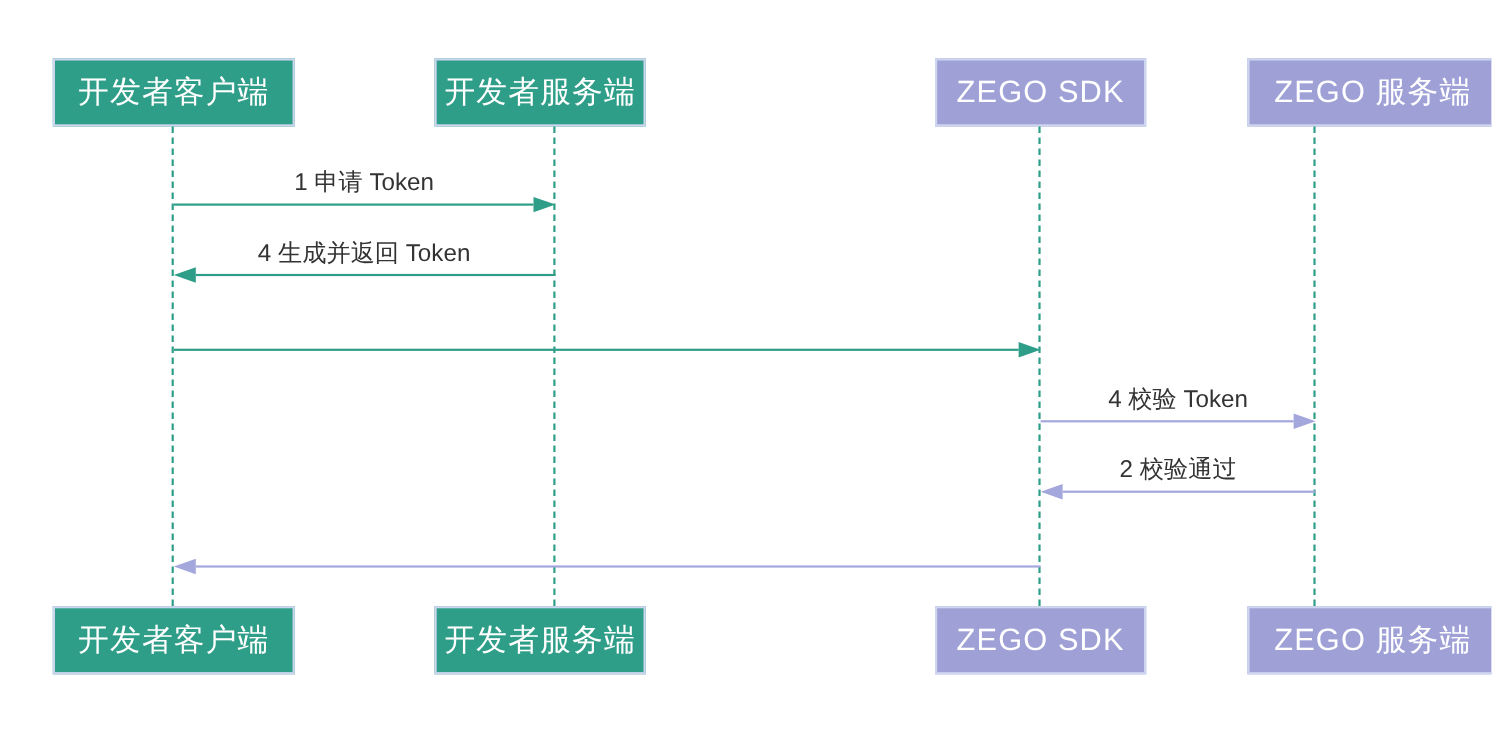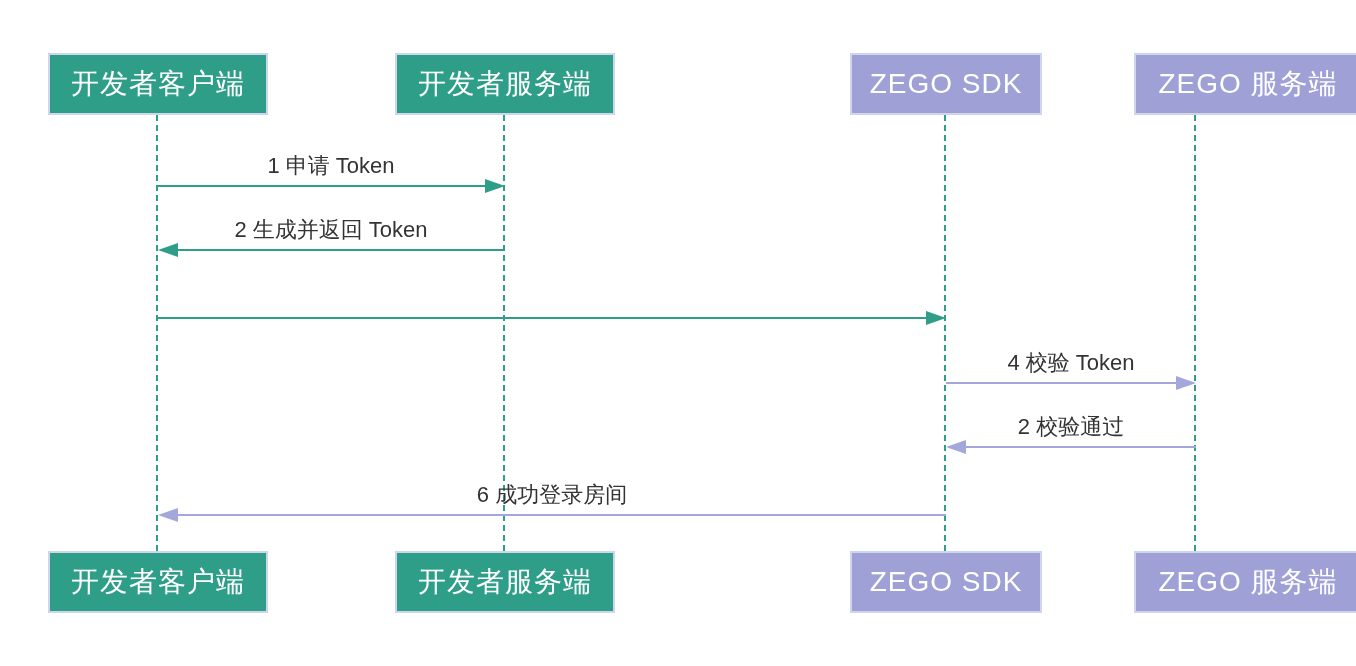--- a/index.html
+++ b/index.html
@@ -30,21 +30,21 @@
     font-size:28px;
     font-weight:400;
     letter-spacing:1px;
     white-space:nowrap;
   }
   .actor.green{background:var(--green);}
   .actor.purple{background:var(--purple);}
   .row-top{top:53px;}
   .row-bottom{top:551px;}
   .p0{left:48px;width:220px;}
-  .p1{left:395px;width:220px;}
+  .p1{left:395px;width:192px;}
   .p2{left:850px;width:192px;}
   .p3{left:1134px;width:228px;}
   
   .lifeline{
     position:absolute;
     top:115px;height:436px;width:0;
     border-left:2px dashed var(--green);
   }
   .ll0{left:156px;}
   .ll1{left:503px;}
@@ -83,36 +83,35 @@
 
   <div class="lifeline ll0"></div>
   <div class="lifeline ll1"></div>
   <div class="lifeline ll2"></div>
   <div class="lifeline ll3"></div>
 
   <div class="msg-label" style="left:331px;top:152px;">1 申请 Token</div>
   <div class="msg-line green" style="left:158px;top:185px;width:327px;"></div>
   <div class="head right green" style="left:485px;top:179px;"></div>
 
-  <div class="msg-label" style="left:331px;top:216px;">2 生成并返回 Token</div>
+  <div class="msg-label" style="left:331px;top:216px;">4 生成并返回 Token</div>
   <div class="msg-line green" style="left:178px;top:249px;width:327px;"></div>
   <div class="head left green" style="left:158px;top:243px;"></div>
 
   <div class="msg-line green" style="left:158px;top:317px;width:768px;"></div>
   <div class="head right green" style="left:926px;top:311px;"></div>
 
   <div class="msg-label" style="left:1071px;top:349px;">4 校验 Token</div>
   <div class="msg-line purple" style="left:946px;top:382px;width:230px;"></div>
   <div class="head right purple" style="left:1176px;top:376px;"></div>
 
   <div class="msg-label" style="left:1071px;top:413px;">2 校验通过</div>
   <div class="msg-line purple" style="left:966px;top:446px;width:230px;"></div>
   <div class="head left purple" style="left:946px;top:440px;"></div>
 
-  <div class="msg-label" style="left:552px;top:481px;">6 成功登录房间</div>
   <div class="msg-line purple" style="left:178px;top:514px;width:768px;"></div>
   <div class="head left purple" style="left:158px;top:508px;"></div>
 
   <div class="actor green row-bottom p0">开发者客户端</div>
   <div class="actor green row-bottom p1">开发者服务端</div>
   <div class="actor purple row-bottom p2">ZEGO SDK</div>
   <div class="actor purple row-bottom p3">ZEGO 服务端</div>
 
 </div>
 

